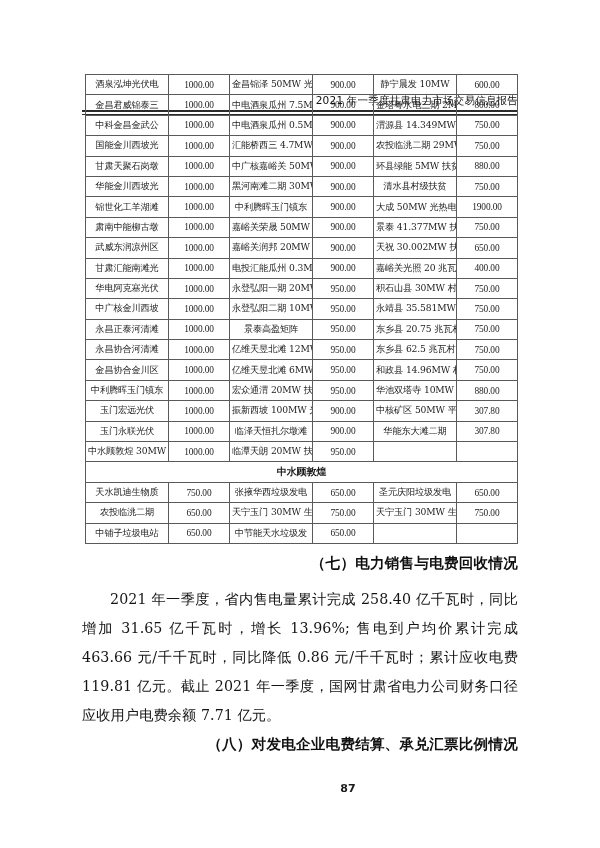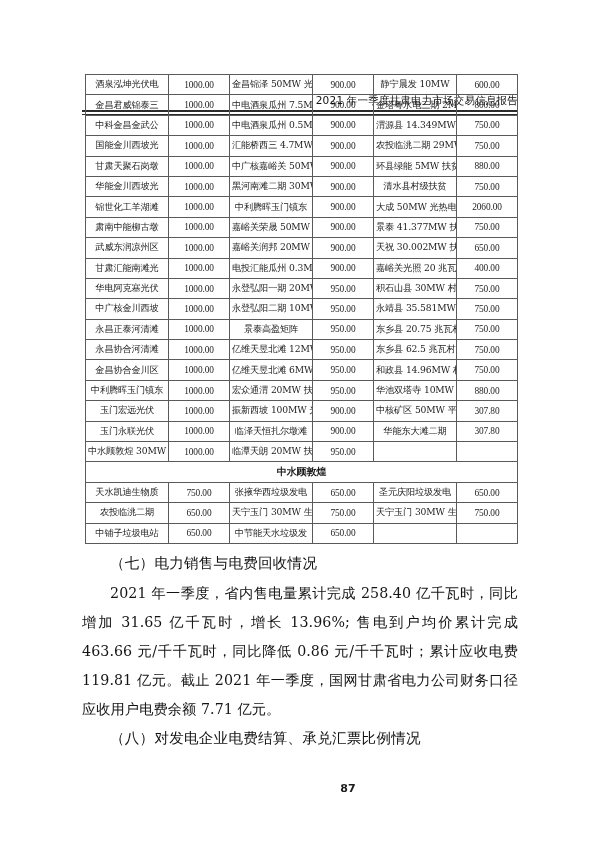--- a/index.html
+++ b/index.html
@@ -91,38 +91,39 @@
 
   
   .content {
     position: absolute;
     top: 549px;
     left: 82px;
     width: 436px;
   }
   .sec-head {
     font-size: 14.5px;
-    font-weight: normal;
+    font-weight: bold;
     font-family: "DejaVu Serif", "Liberation Serif", serif;
     color: #101010;
     line-height: 28px;
     text-indent: 28px;
     letter-spacing: 0.3px;
     white-space: nowrap;
+    text-align: right;
   }
   .para {
     font-size: 14.2px;
     font-family: "DejaVu Serif", "Liberation Serif", serif;
     color: #141414;
     line-height: 29px;
     text-align: justify;
     text-justify: inter-ideograph;
     text-indent: 28px;
     letter-spacing: 0.1px;
-    margin-top: 2px;
+    margin-top: 8px;
   }
 
   
   .footer {
     position: absolute;
     top: 782px;
     left: 0;
     width: 600px;
     text-align: center;
     font-size: 11px;
@@ -200,21 +201,21 @@
             <td class="num">900.00</td>
             <td>清水县村级扶贫</td>
             <td class="num">750.00</td>
           </tr>
           <tr>
             <td>锦世化工羊湖滩</td>
             <td class="num">1000.00</td>
             <td>中利腾晖玉门镇东</td>
             <td class="num">900.00</td>
             <td>大成 50MW 光热电站</td>
-            <td class="num">2060.00</td>
+            <td class="num">1900.00</td>
           </tr>
           <tr>
             <td>肃南中能柳古墩</td>
             <td class="num">1000.00</td>
             <td>嘉峪关荣晟 50MW 光</td>
             <td class="num">900.00</td>
             <td>景泰 41.377MW 扶贫</td>
             <td class="num">750.00</td>
           </tr>
           <tr>

